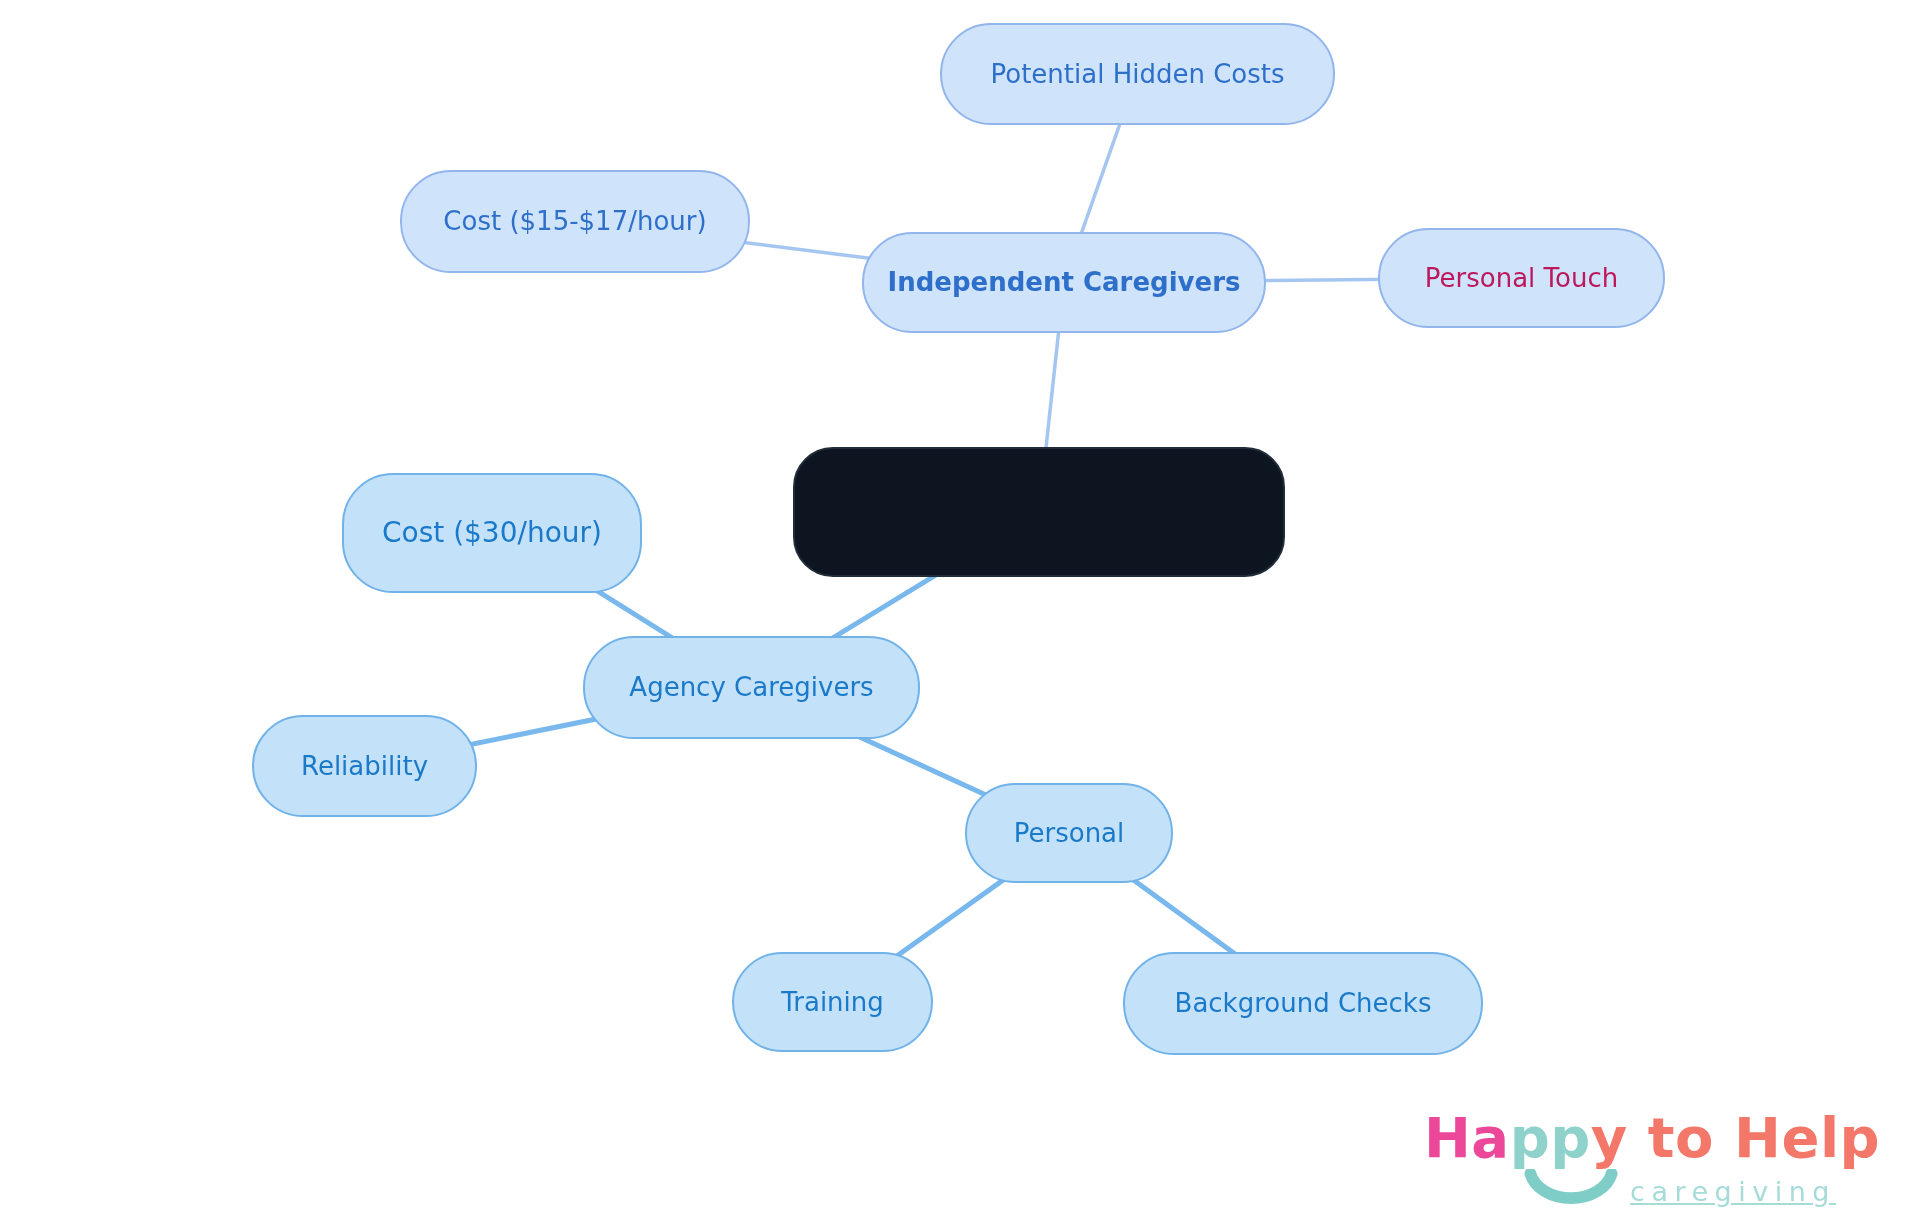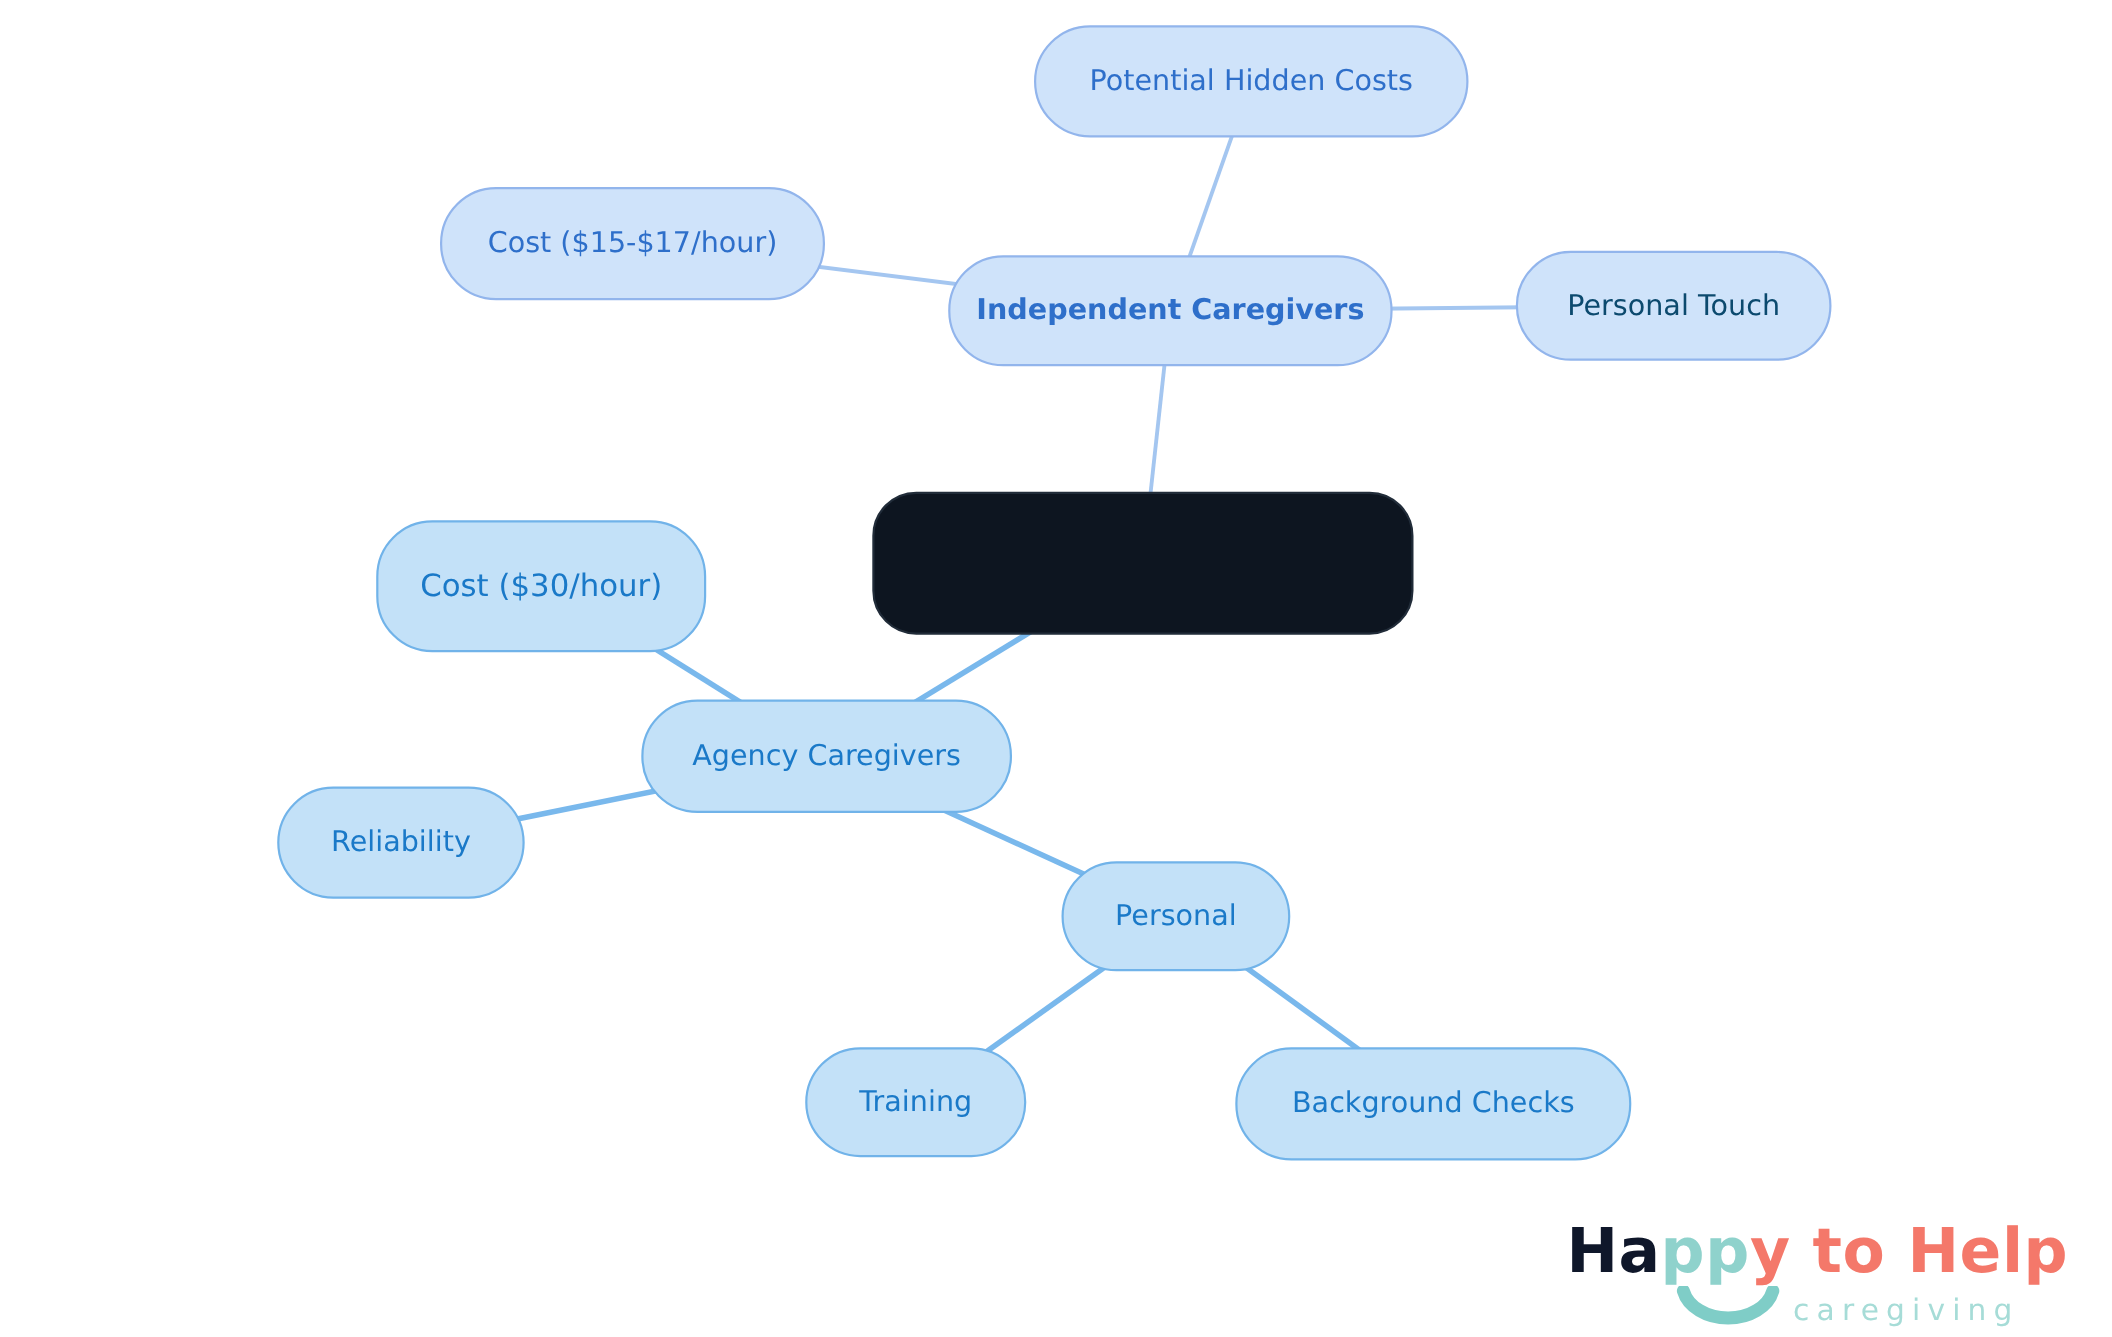--- a/index.html
+++ b/index.html
@@ -59,20 +59,21 @@
     height: 42px;
   }
   .logo-sub {
     position: absolute;
     right: 2px;
     top: 66px;
     font-size: 27px;
     font-weight: 500;
     letter-spacing: 6.5px;
     white-space: nowrap;
+    text-decoration: underline;
   }
 </style>
 </head>
 <body>
 
 <div class="stage" style="background: rgb(255, 255, 255);">
   <svg id="edges" viewBox="0 0 1920 1215">
       <line x1="1039" y1="512" x2="1064" y2="282.5" stroke="#a4c6f0" stroke-width="3.5"></line>
       <line x1="1064" y1="282.5" x2="1137.5" y2="74" stroke="#a4c6f0" stroke-width="3.5"></line>
       <line x1="1064" y1="282.5" x2="575" y2="221.5" stroke="#a4c6f0" stroke-width="3.5"></line>
@@ -93,21 +94,21 @@
       <div class="node" style="left: 400px; top: 170px; width: 350px; height: 103px; border-radius: 51px; background: rgb(207, 227, 250); border-color: rgb(146, 181, 236); color: rgb(46, 111, 202); font-size: 26px;">
         <span class="node-label">
           <div>Cost ($15-$17/hour)</div>
         </span>
       </div>
       <div class="node" style="left: 862px; top: 232px; width: 404px; height: 101px; border-radius: 50px; background: rgb(207, 227, 250); border-color: rgb(146, 181, 236); color: rgb(46, 111, 202); font-size: 26px; font-weight: bold;">
         <span class="node-label">
           <div>Independent Caregivers</div>
         </span>
       </div>
-      <div class="node" style="left: 1378px; top: 228px; width: 287px; height: 100px; border-radius: 50px; background: rgb(207, 227, 250); border-color: rgb(146, 181, 236); color: #0c4a6e; font-size: 26px;">
+      <div class="node" style="left: 1378px; top: 228px; width: 287px; height: 100px; border-radius: 50px; background: rgb(207, 227, 250); border-color: rgb(146, 181, 236); color: #be185d; font-size: 26px;">
         <span class="node-label">
           <div>Personal Touch</div>
         </span>
       </div>
       <div class="node" style="left: 793px; top: 447px; width: 492px; height: 130px; border-radius: 40px; background: rgb(13, 21, 32); border-color: rgb(33, 44, 57); color: rgb(242, 245, 248); font-size: 24px;">
         <span class="node-label">
         </span>
       </div>
       <div class="node" style="left: 342px; top: 473px; width: 300px; height: 120px; border-radius: 51px; background: rgb(195, 225, 248); border-color: rgb(113, 179, 233); color: rgb(26, 121, 200); font-size: 28px;">
         <span class="node-label">
@@ -135,19 +136,19 @@
         </span>
       </div>
       <div class="node" style="left: 1123px; top: 952px; width: 360px; height: 103px; border-radius: 51px; background: rgb(195, 225, 248); border-color: rgb(113, 179, 233); color: rgb(26, 121, 200); font-size: 26px;">
         <span class="node-label">
           <div>Background Checks</div>
         </span>
       </div>
     </div>
 
   <div class="logo">
-    <div class="logo-main" id="logo-main"><span style="color: #0f172a; margin-top: 40px;">Ha</span><span style="color: rgb(143, 210, 204);">pp</span><span style="color: rgb(244, 120, 106);">y</span><span style="color: rgb(244, 120, 106);"> to Help</span></div>
+    <div class="logo-main" id="logo-main"><span style="color: #ec4899; margin-top: 40px;">Ha</span><span style="color: rgb(143, 210, 204);">pp</span><span style="color: rgb(244, 120, 106);">y</span><span style="color: rgb(244, 120, 106);"> to Help</span></div>
     <svg class="logo-smile" viewBox="0 0 105 46">
       <path id="smile-path" d="M 8 5 A 45.5 34 0 0 0 97 5" fill="none" stroke="#7fcdc7" stroke-width="13" stroke-linecap="round"></path>
     </svg>
     <div class="logo-sub" style="color: rgb(166, 220, 215);">caregiving</div>
   </div>
 </div>
 
 </body></html>

